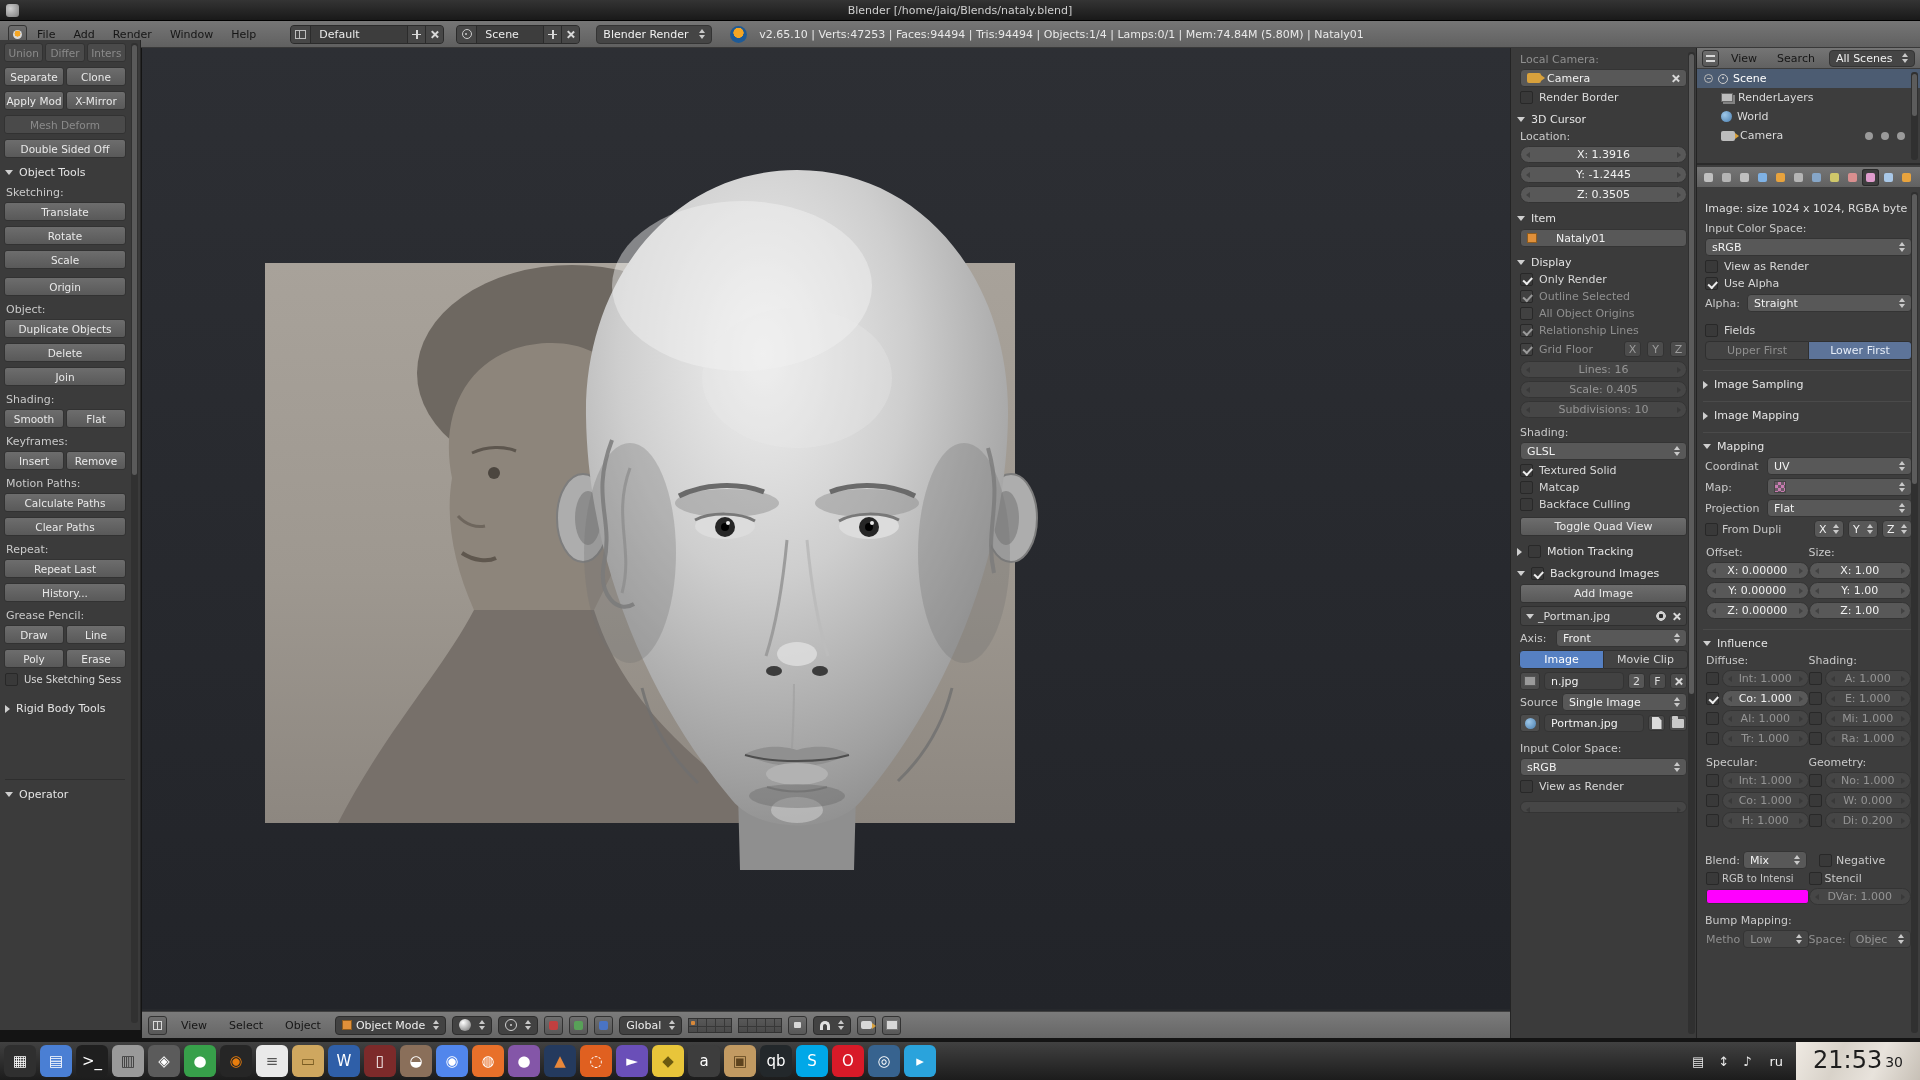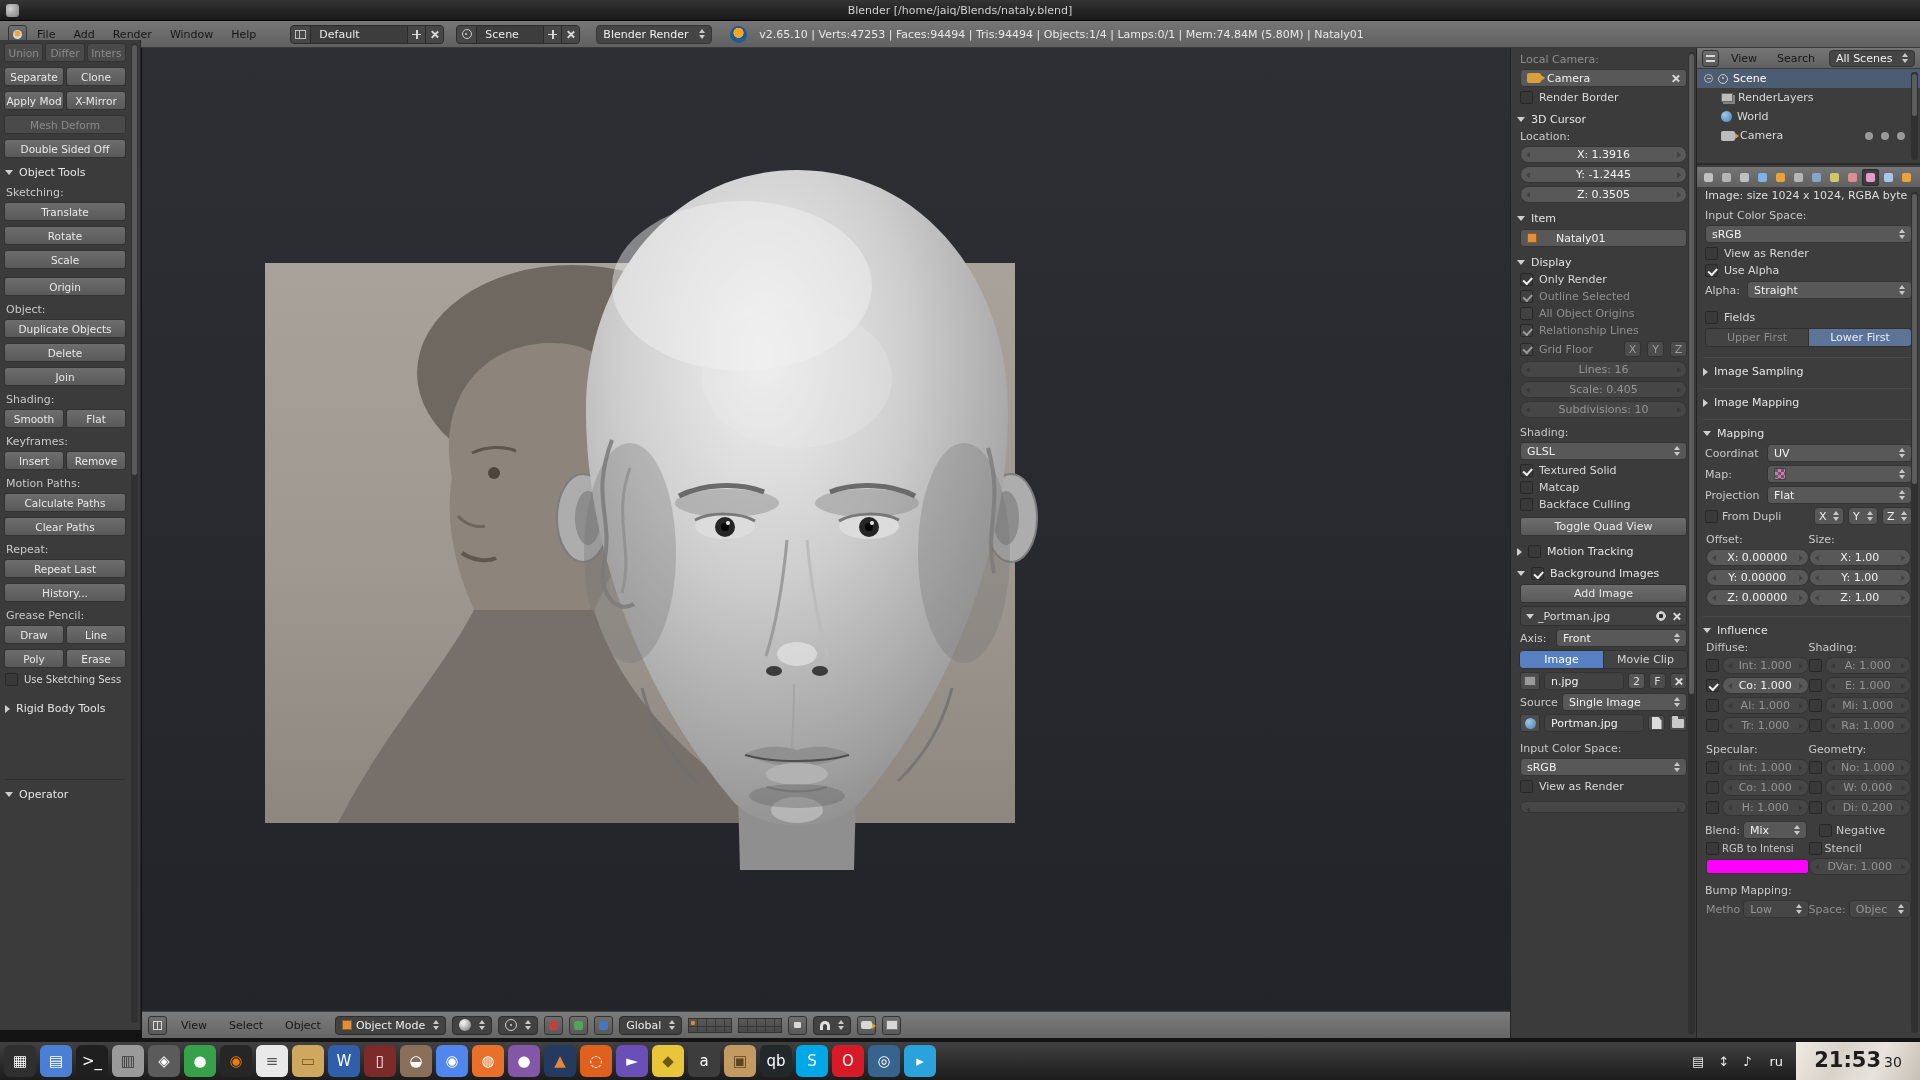--- a/index.html
+++ b/index.html
@@ -131,21 +131,21 @@
 #swatch{height:15px;border-radius:3px;border:1px solid #333}
 #props .ph.sep{border-top:1px solid #4a4a4a;padding-top:7px;margin-top:10px}
 
 
 #taskbar{position:absolute;left:0;top:1042px;width:100%;height:38px;background:linear-gradient(#414141,#1c1c1c);display:flex;align-items:center;padding:0 0 0 4px;gap:4px}
 .tb-icon{width:32px;height:32px;border-radius:6px;display:flex;align-items:center;justify-content:center;color:#fff;font-size:15px;flex:none;overflow:hidden}
 #tb-spacer{flex:1}
 .tray-ic{color:#e8e8e8;font-size:13px;margin:0 5px;flex:none}
 #tray-ru{color:#f0f0f0;font-size:13px;margin:0 9px;flex:none}
 #clockbox{width:124px;height:38px;flex:none;background:linear-gradient(115deg,#efeae3 0%,#d8d2c9 35%,#e8e3dc 65%,#c7c0b6 100%);display:flex;align-items:flex-start;justify-content:center;gap:3px;color:#1d1d1d;padding-top:7px}
-#clock-hm{font-size:21px;font-weight:bold;line-height:22px}
+#clock-hm{font-size:24px;font-weight:normal;line-height:22px}
 #clock-s{font-size:14px;line-height:26px}
 </style>
 </head>
 <body>
 
 <div id="titlebar">
   <span id="tb-appicon"></span>
   <span>Blender [/home/jaiq/Blends/nataly.blend]</span>
 </div>
 
@@ -716,21 +716,21 @@
           <i style="background: rgb(224, 156, 205);"></i>
         </span>
         <span class="ptab">
           <i style="background: rgb(169, 200, 232);"></i>
         </span>
         <span class="ptab">
           <i style="background: rgb(232, 163, 61);"></i>
         </span>
       </div>
     <div id="props-body">
-      <div class="row" style="margin-top:1px">
+      <div class="row" style="margin-top:14px">
           <span class="lbl" style="color:#dedede">Image: size 1024 x 1024, RGBA byte</span>
         </div>
       <div class="row" style="margin-top:7px">
           <span class="lbl">Input Color Space:</span>
         </div>
       <div class="row">
         <div class="dd grow">
           <span class="grow">sRGB</span>
           <span class="dar">
               <i class="u"></i>
@@ -922,21 +922,21 @@
       <div class="grid2">
         <div class="cbs">
             <span class="cb"></span>
             <span class="numf dim">H: 1.000</span>
           </div>
         <div class="cbs">
             <span class="cb"></span>
             <span class="numf dim">Di: 0.200</span>
           </div>
       </div>
-      <div class="row" style="margin-top:5px">
+      <div class="row" style="margin-top:22px">
         <span class="lbl" style="width:34px">Blend:</span>
         <div class="dd" style="width:64px">
           <span class="grow">Mix</span>
           <span class="dar">
               <i class="u"></i>
               <i class="d"></i>
             </span>
         </div>
         <span class="cb" style="margin-left:8px"></span>
         <span class="lbl">Negative</span>

